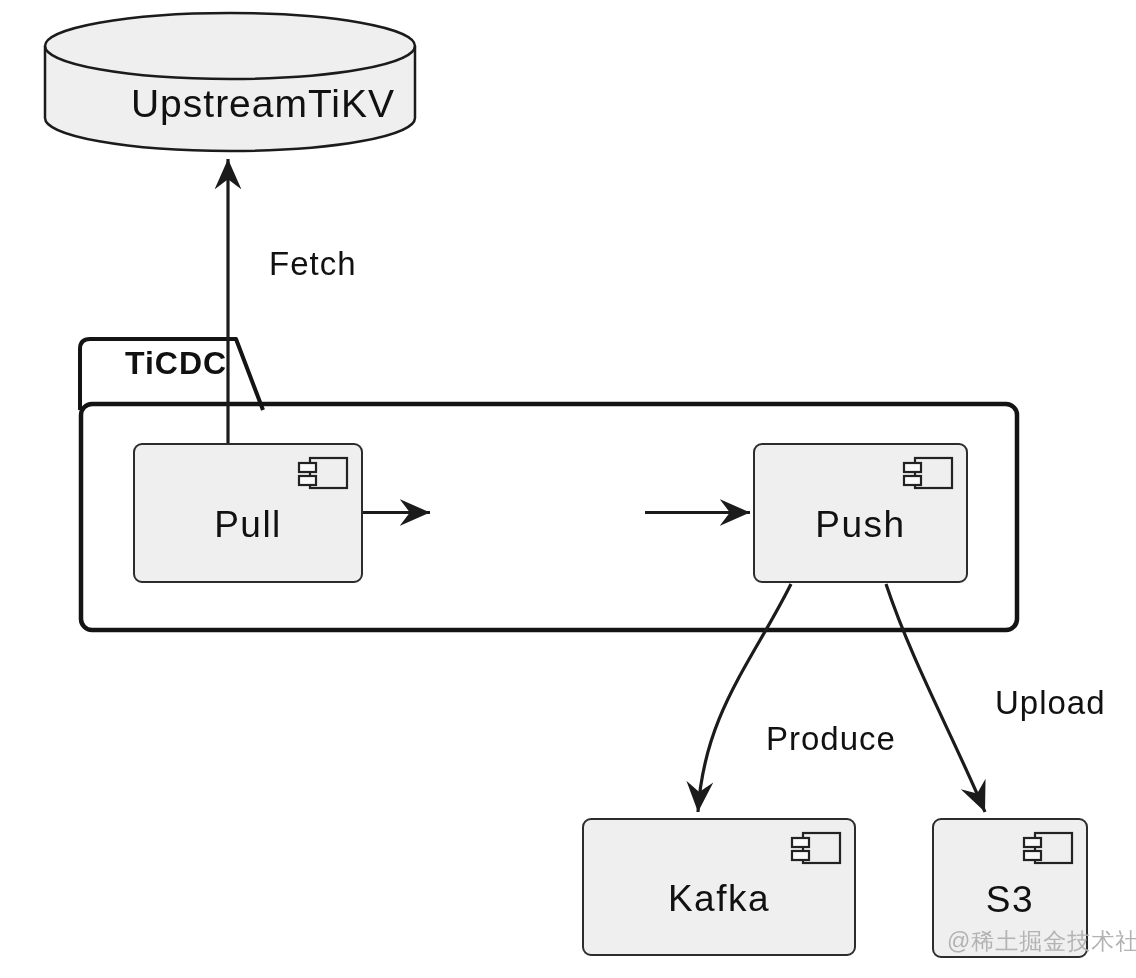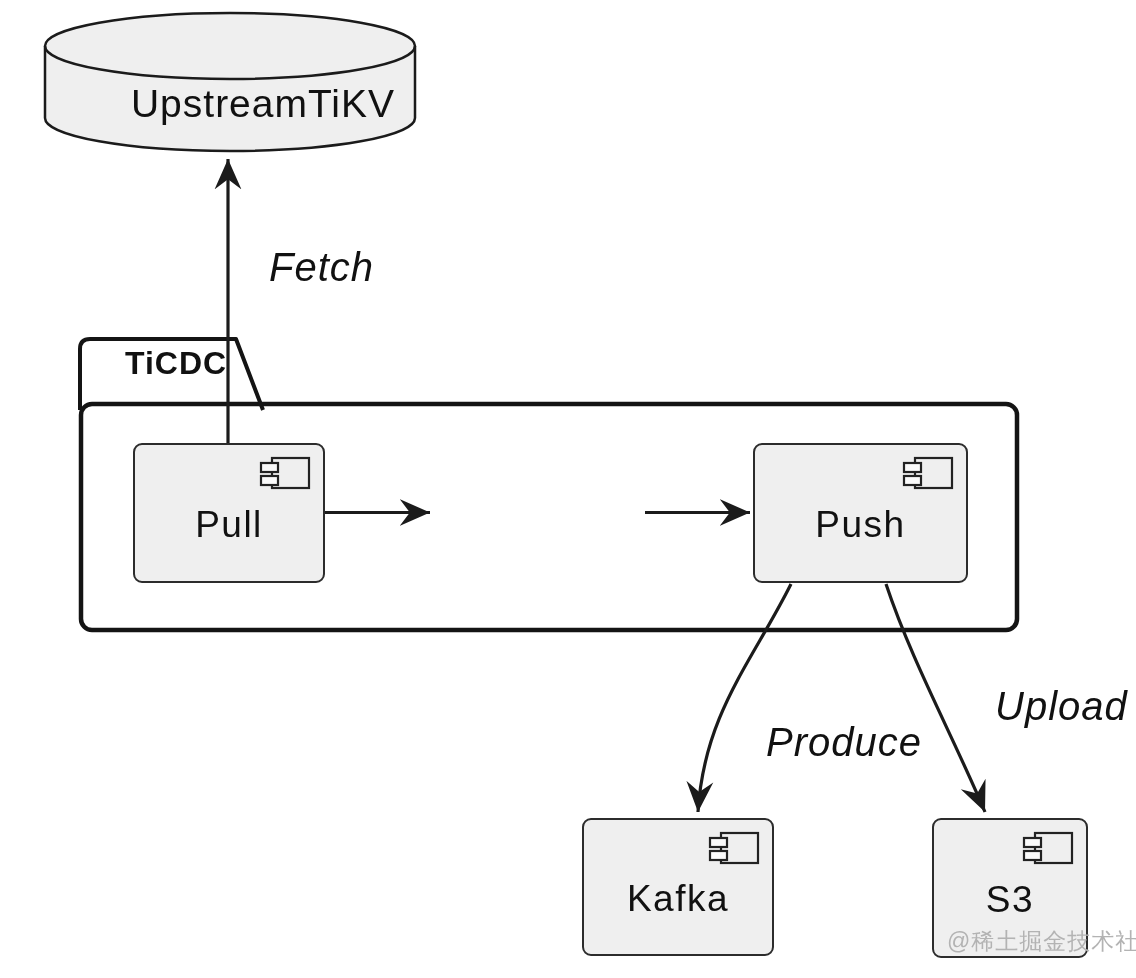--- a/index.html
+++ b/index.html
@@ -28,21 +28,21 @@
     text-align: center;
     font-size: 39px;
     letter-spacing: 1px;
   }
   .pkg-label {
     left: 92px; top: 347px;
     font-size: 32px;
     font-weight: bold;
     letter-spacing: 1px;
   }
-  .edge-label { font-size: 40px; letter-spacing: 1px; font-style: italic; }
+  .edge-label { font-size: 33px; letter-spacing: 1px; }
   .edge-label.fetch   { left: 236px; top: 247px; }
   .edge-label.produce { left: 733px; top: 722px; }
   .edge-label.upload  { left: 962px; top: 686px; }
   .component {
     position: absolute;
     box-sizing: border-box;
     background: #efefef;
     border: 2.5px solid #2c2c2c;
     border-radius: 9px;
     display: flex;
@@ -56,24 +56,24 @@
     color: #111111;
     margin-top: 24px;
   }
   .comp-icon {
     position: absolute;
     top: 11px;
     right: 12px;
     width: 52px;
     height: 34px;
   }
-  .comp-pull  { left: 133px; top: 443px; width: 192px; height: 140px; }
+  .comp-pull  { left: 133px; top: 443px; width: 230px; height: 140px; }
   .comp-sort  { left: 433px; top: 443px; width: 212px; height: 140px; }
   .comp-push  { left: 753px; top: 443px; width: 215px; height: 140px; }
-  .comp-kafka { left: 582px; top: 818px; width: 192px; height: 138px; }
+  .comp-kafka { left: 582px; top: 818px; width: 274px; height: 138px; }
   .comp-s3    { left: 932px; top: 818px; width: 156px; height: 140px; }
   .watermark {
     position: absolute;
     left: 947px; top: 926px;
     font-size: 23px;
     letter-spacing: 1px;
     color: #b3b3b3;
     white-space: nowrap;
   }
 </style>

